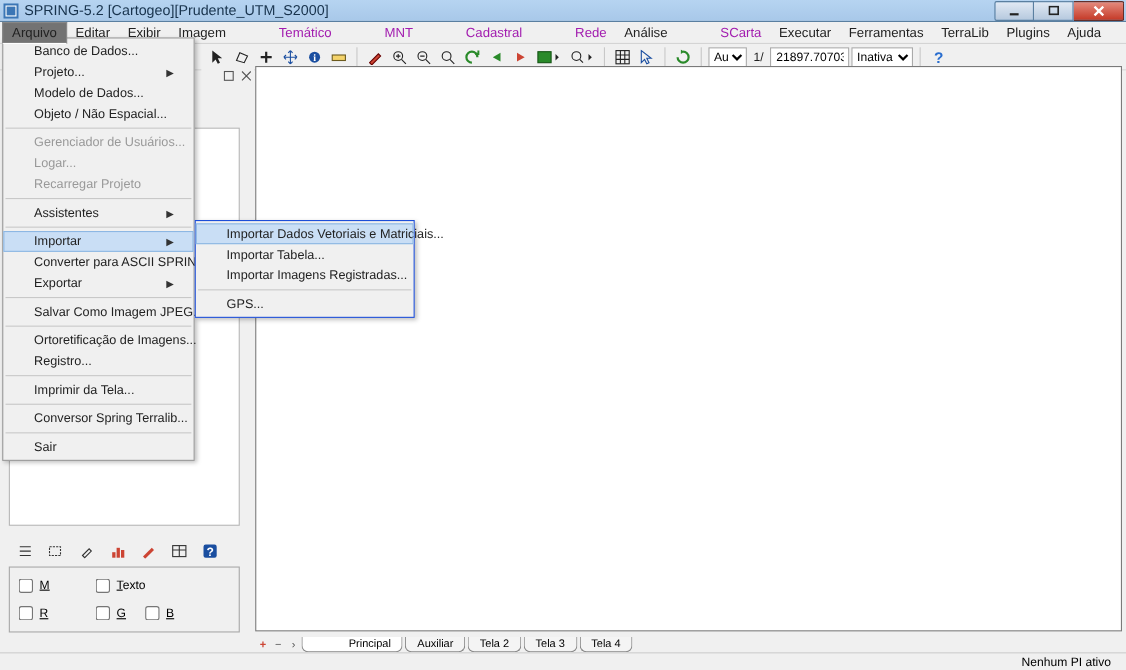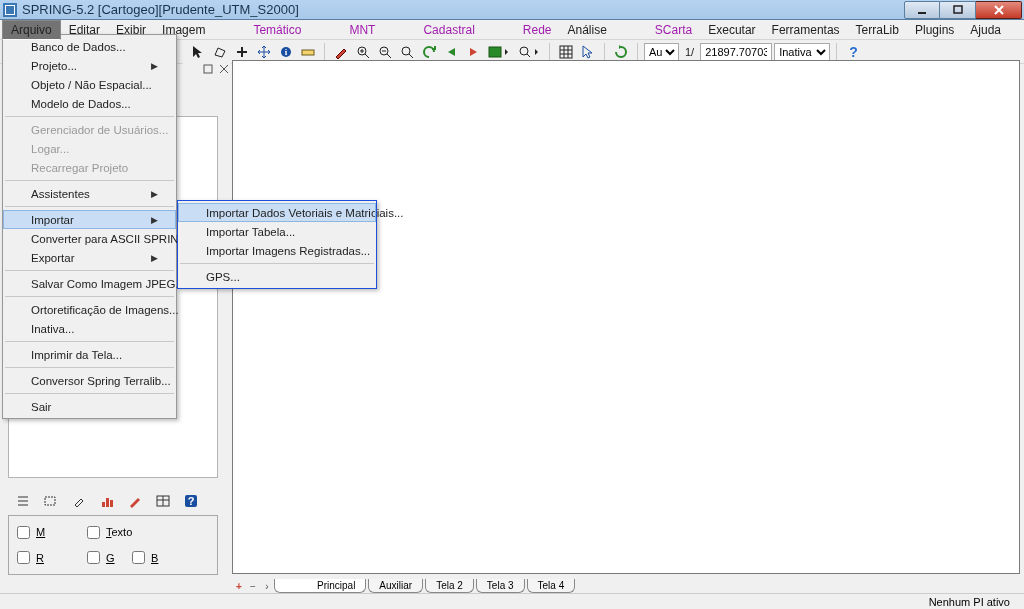--- a/index.html
+++ b/index.html
@@ -458,24 +458,24 @@
 
 <div class="dropdown">
   <div class="dd-item">
       <span>Banco de Dados...</span>
     </div>
   <div class="dd-item">
       <span>Projeto...</span>
       <span class="arrow">▶</span>
     </div>
   <div class="dd-item">
+      <span>Modelo de Dados...</span>
+    </div>
+  <div class="dd-item">
       <span>Objeto / Não Espacial...</span>
-    </div>
-  <div class="dd-item">
-      <span>Modelo de Dados...</span>
     </div>
   <div class="dd-sep"></div>
   <div class="dd-item disabled">
       <span>Gerenciador de Usuários...</span>
     </div>
   <div class="dd-item disabled">
       <span>Logar...</span>
     </div>
   <div class="dd-item disabled">
       <span>Recarregar Projeto</span>
@@ -499,21 +499,21 @@
     </div>
   <div class="dd-sep"></div>
   <div class="dd-item">
       <span>Salvar Como Imagem JPEG...</span>
     </div>
   <div class="dd-sep"></div>
   <div class="dd-item">
       <span>Ortoretificação de Imagens...</span>
     </div>
   <div class="dd-item">
-      <span>Inativa...</span>
+      <span>Registro...</span>
     </div>
   <div class="dd-sep"></div>
   <div class="dd-item">
       <span>Imprimir da Tela...</span>
     </div>
   <div class="dd-sep"></div>
   <div class="dd-item">
       <span>Conversor Spring Terralib...</span>
     </div>
   <div class="dd-sep"></div>

